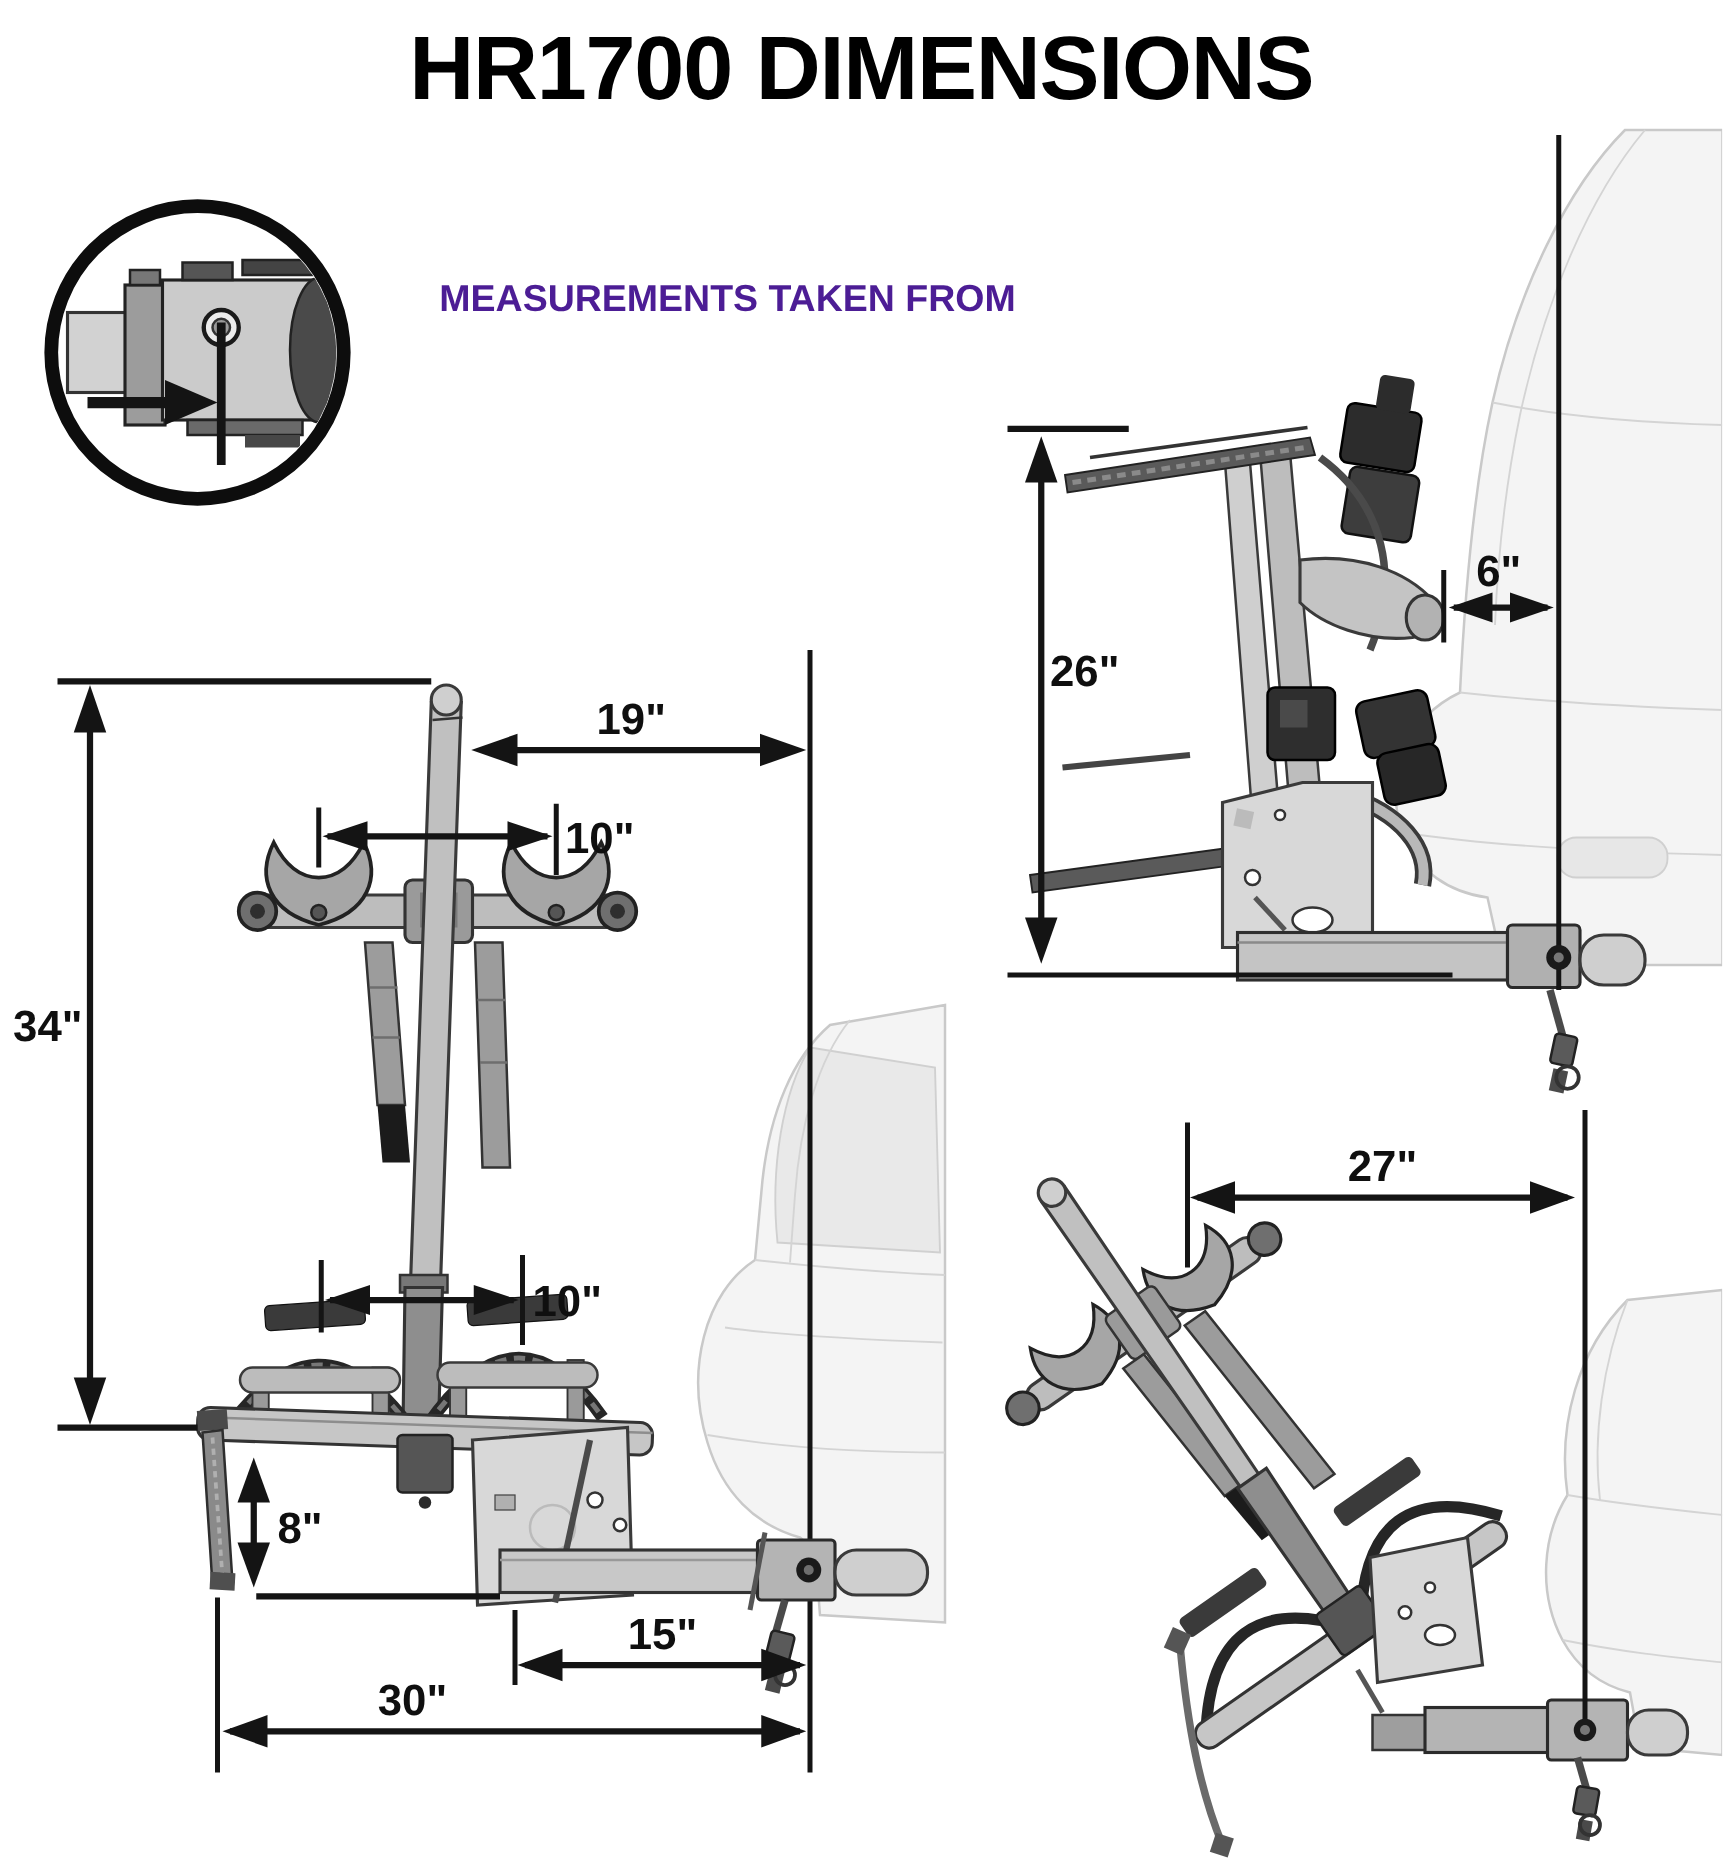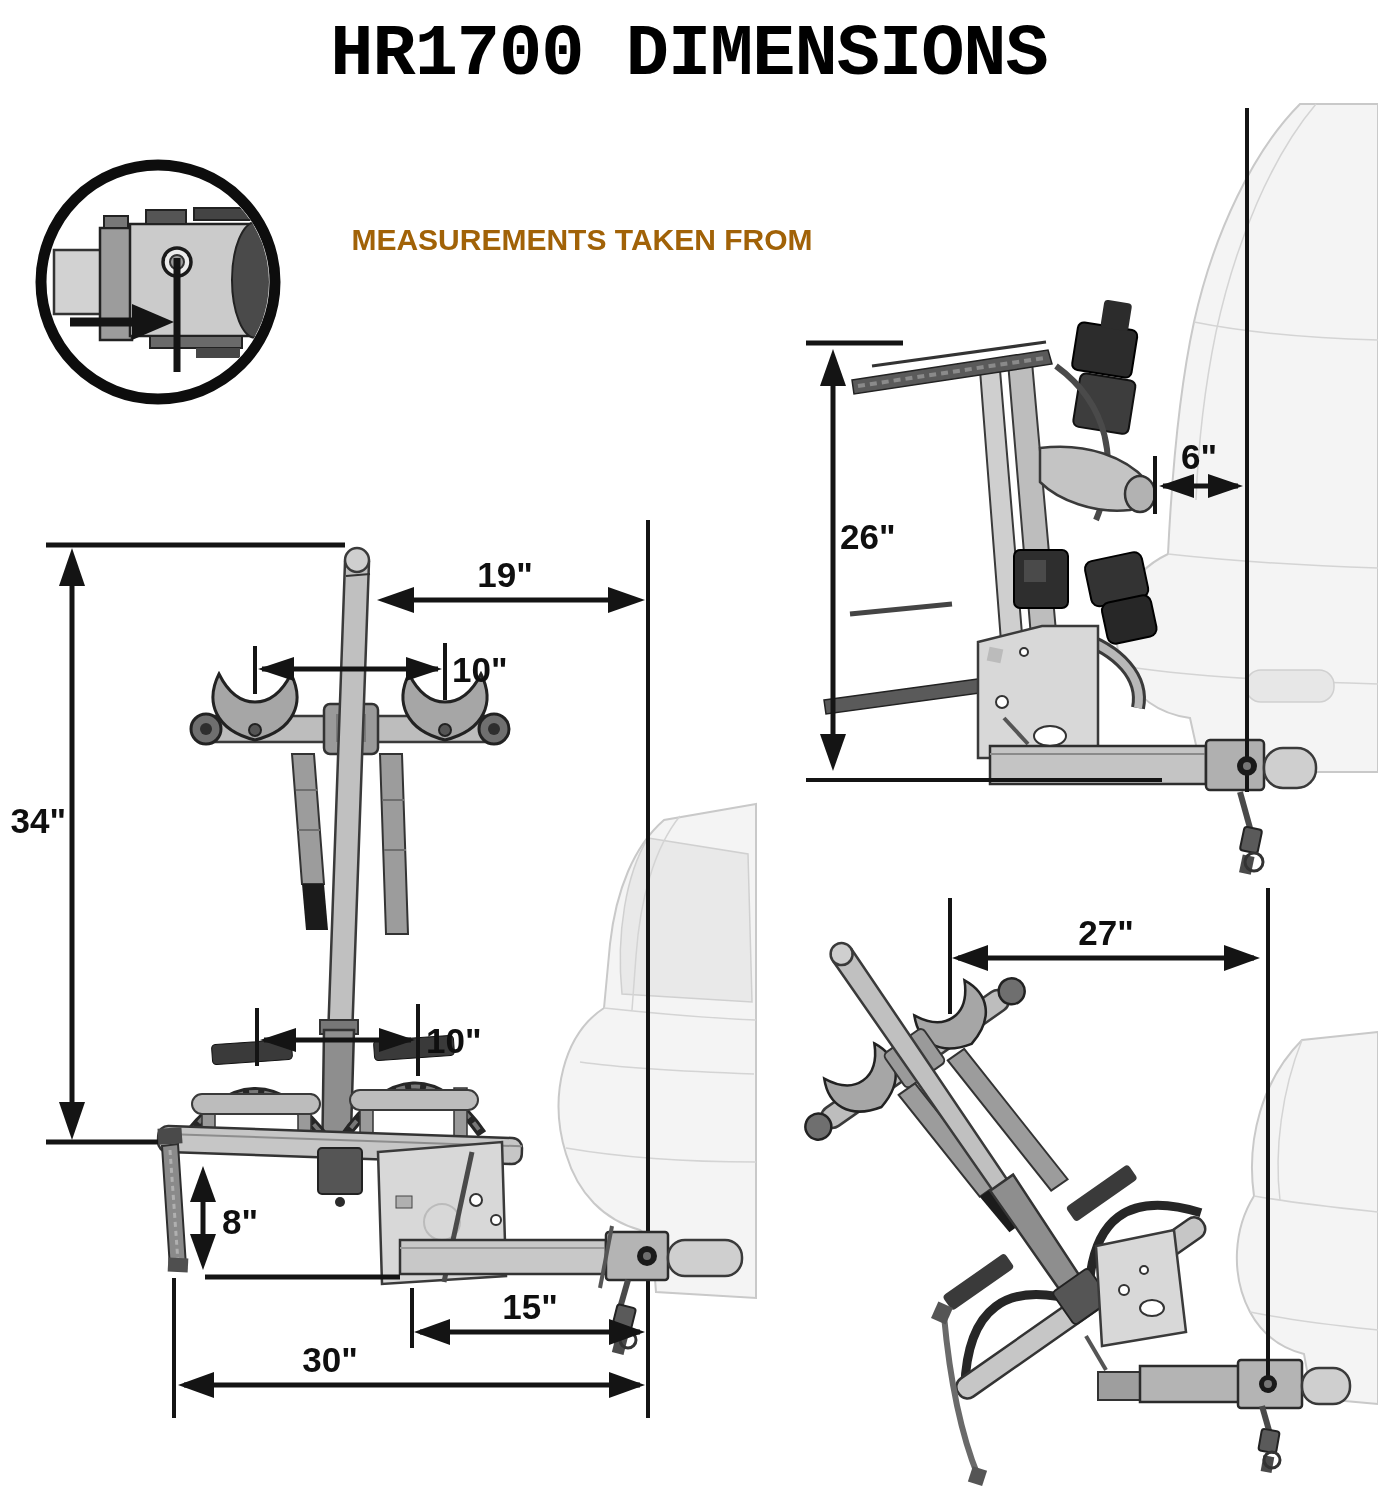--- a/index.html
+++ b/index.html
@@ -1,21 +1,21 @@
 <!DOCTYPE html>
 <html><head>
 <meta charset="utf-8">
 <style>
   html,body{margin:0;padding:0;background:#ffffff;}
   .frame{position:relative;width:1378px;height:1500px;background:#fff;overflow:hidden;
          font-family:"Liberation Sans",sans-serif;color:#000;}
   .title{position:absolute;top:14px;left:0;width:100%;text-align:center;
-         font-size:72px;font-weight:bold;letter-spacing:-1px;white-space:nowrap;font-family:Liberation Mono, monospace;}
+         font-size:72px;font-weight:bold;letter-spacing:-1px;white-space:nowrap;}
   .note{position:absolute;left:312px;top:222px;width:540px;text-align:center;
-        font-weight:bold;font-size:30px;line-height:1.18;color:#a16207;}
+        font-weight:bold;font-size:30px;line-height:1.18;color:#4c1d95;}
   svg.scene{position:absolute;left:0;top:0;}
   svg{font-family:"Liberation Sans",sans-serif;}
   text.dim{font-weight:bold;font-size:35px;fill:#0f0f0f;}
   .ln{stroke:#141414;fill:none;}
   .ah{fill:#141414;stroke:none;}
   .veh{fill:#f4f4f4;stroke:#c9c9c9;stroke-width:2;}
   .vln{fill:none;stroke:#d4d4d4;stroke-width:1.5;}
 </style>
 </head>
 <body>

